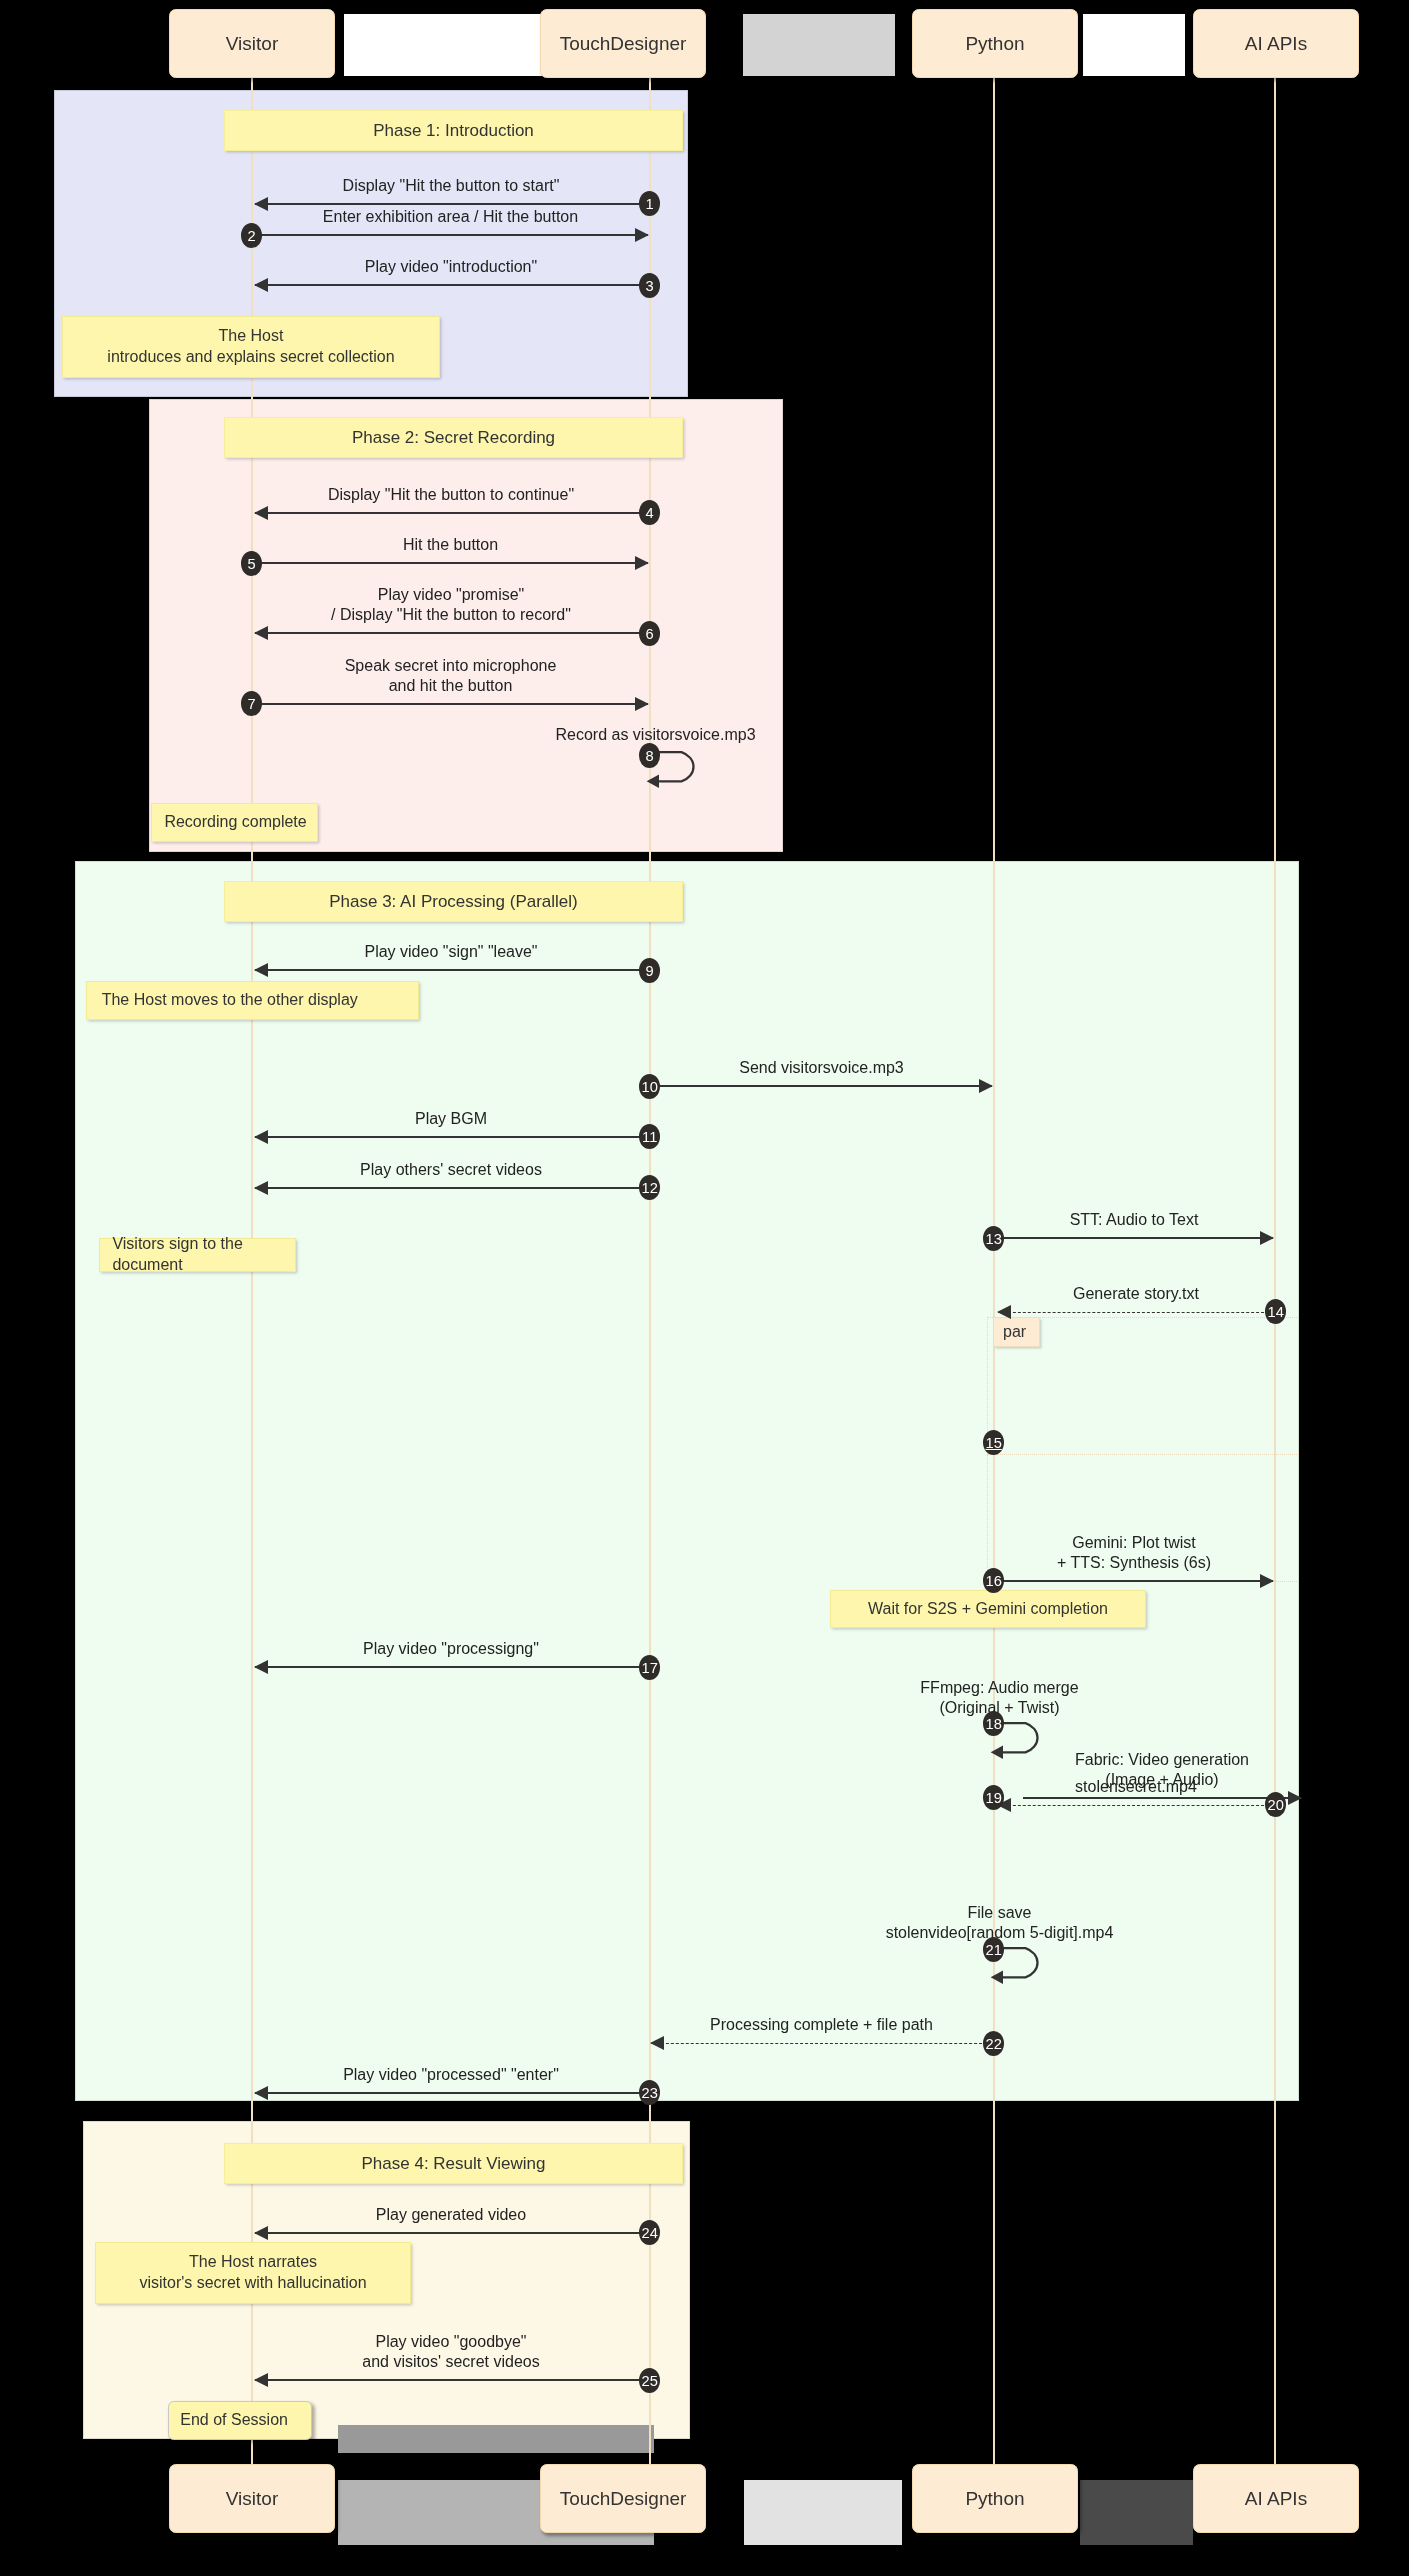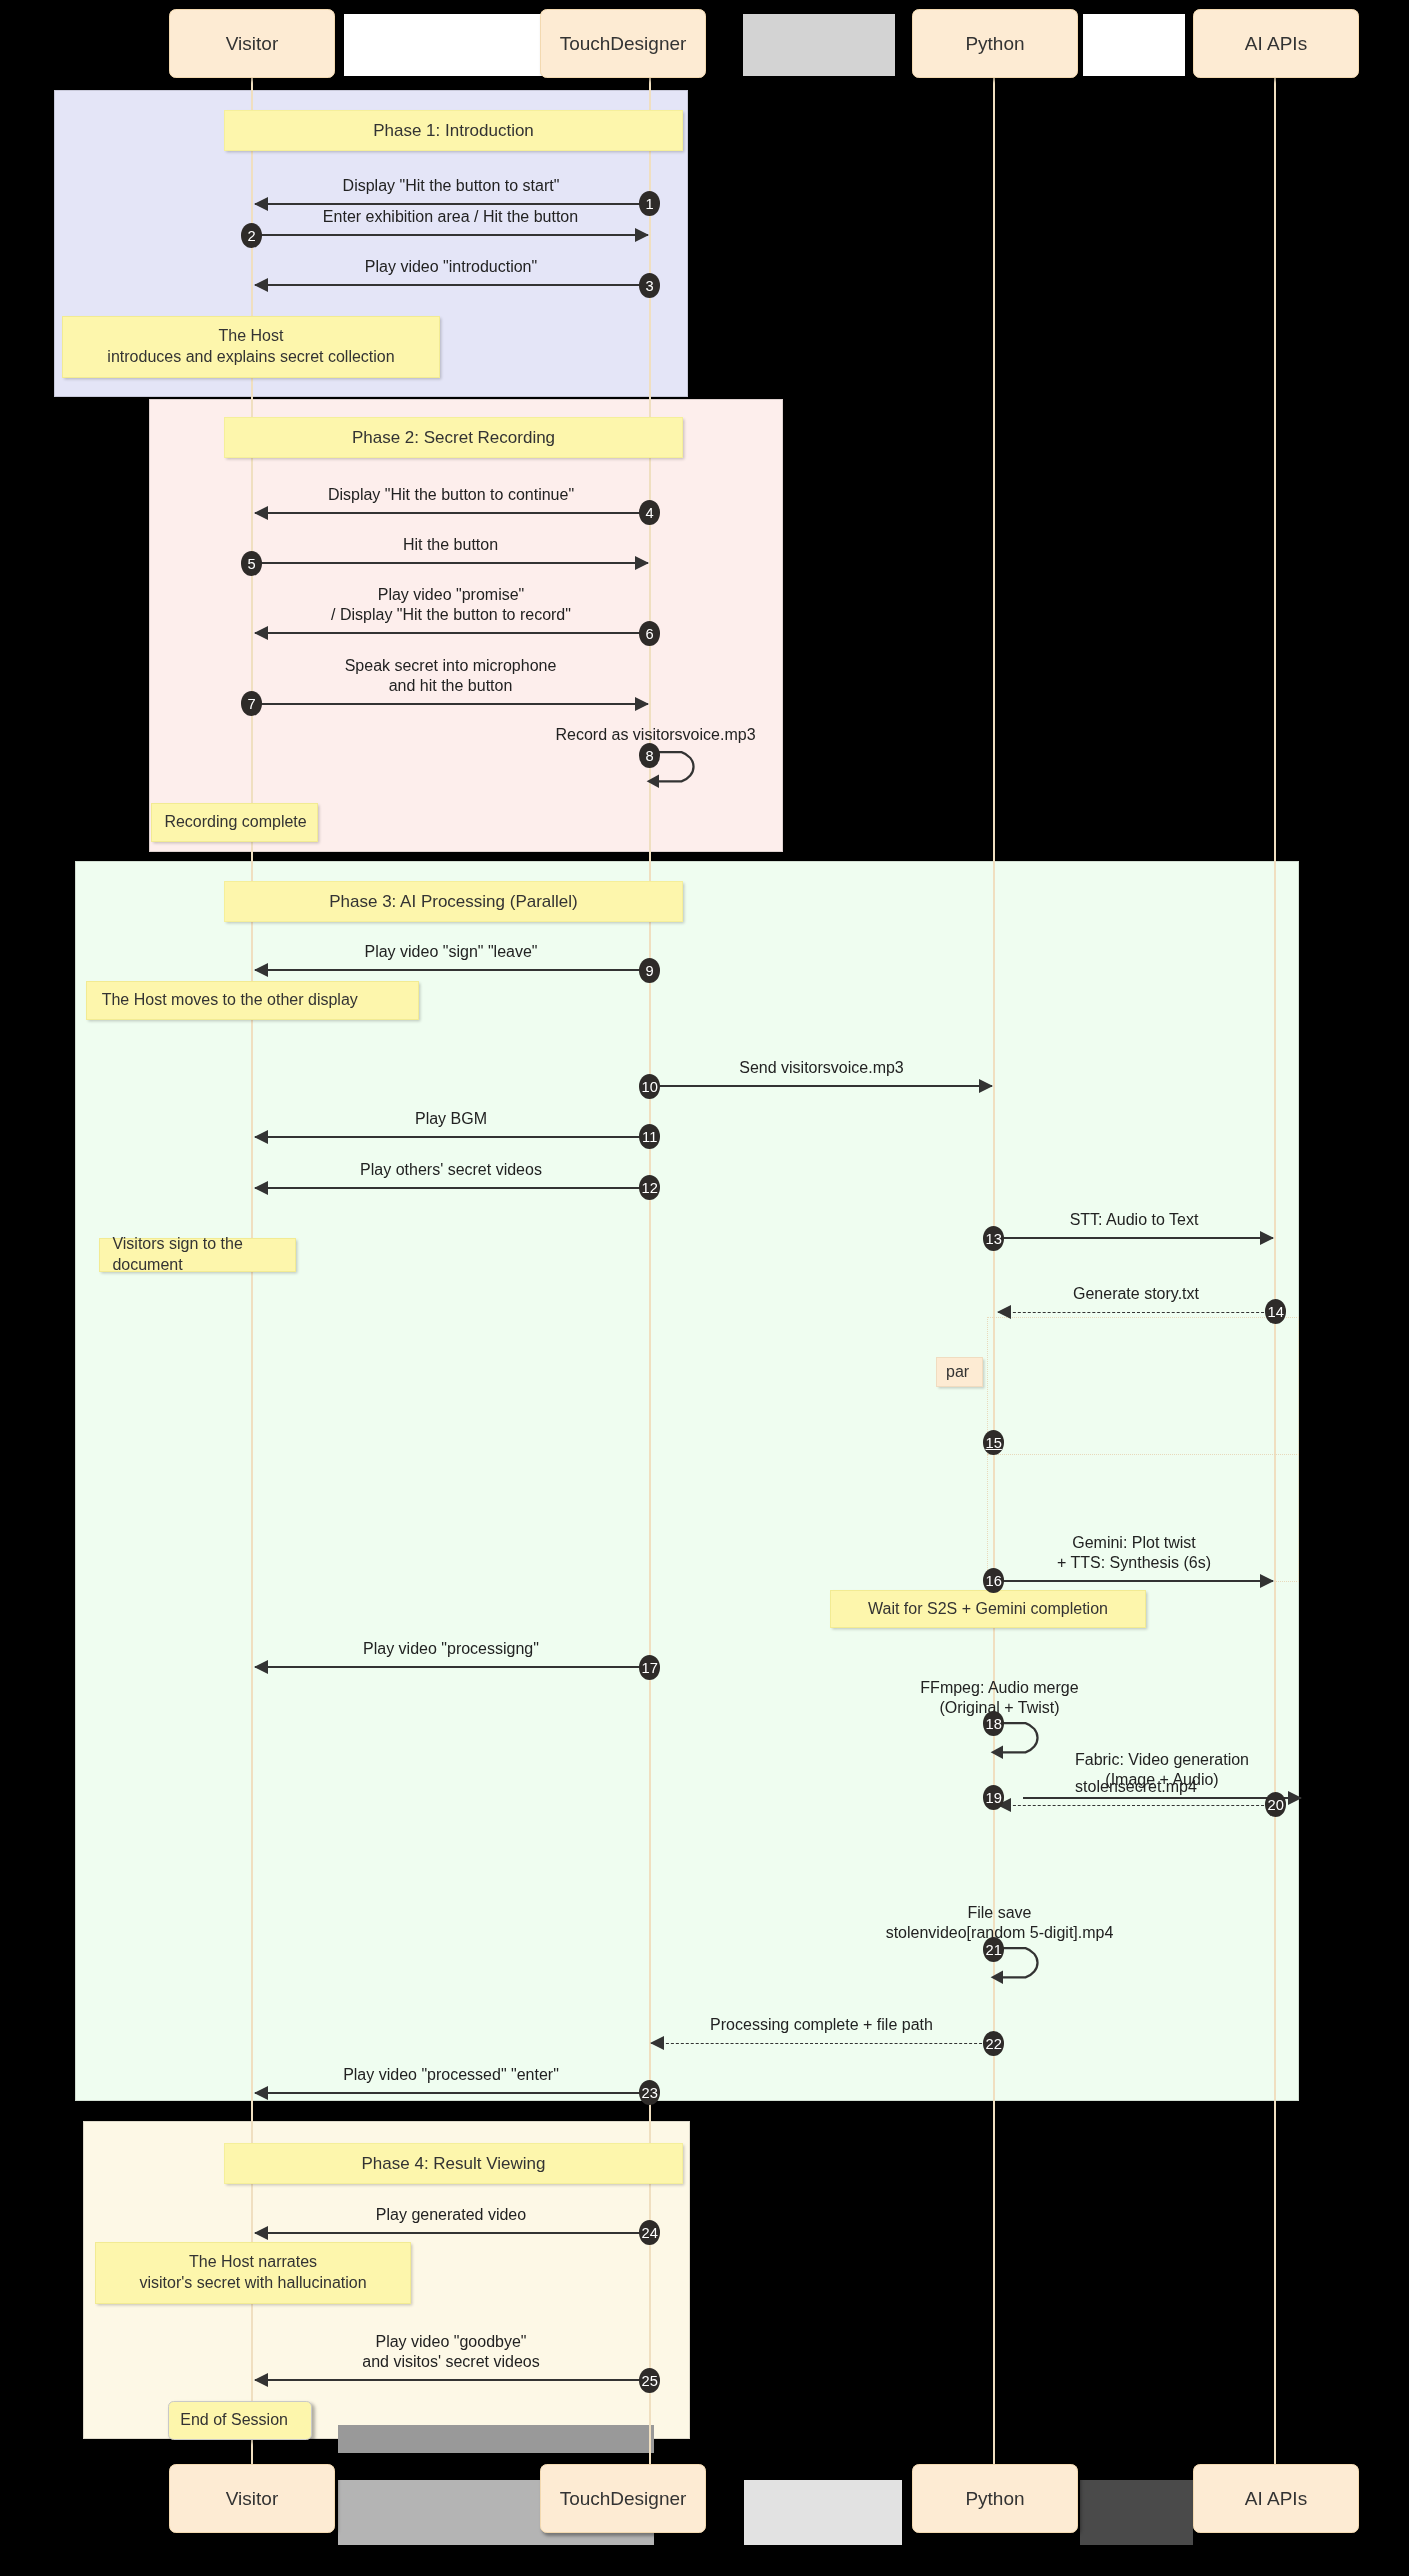--- a/index.html
+++ b/index.html
@@ -342,21 +342,21 @@
   <div class="msg dashed" style="left:998px;top:1272px;width:276px;height:41px;">
     <div class="label">Generate story.txt</div>
     <div class="line"></div>
     <div class="arrowhead left"></div>
   </div>
   <div class="stepnum" style="left:1265px;top:1299px;">
     <span>14</span>
   </div>
 
   <div class="fragment" style="left:987px;top:1317px;width:312px;height:265px;"></div>
-  <div class="fragment-label" style="left:936px;top:1317px;margin-top:40px;">
+  <div class="fragment-label" style="left:993px;top:1317px;">
     <span>par</span>
   </div>
   <div class="fragment-divider" style="left:987px;top:1454px;width:312px;"></div>
 
   <div class="stepnum" style="left:983px;top:1430px;text-decoration:underline;">
     <span>15</span>
   </div>
 
   <div class="msg" style="left:995px;top:1523px;width:278px;height:59px;">
     <div class="label">Gemini: Plot twist

